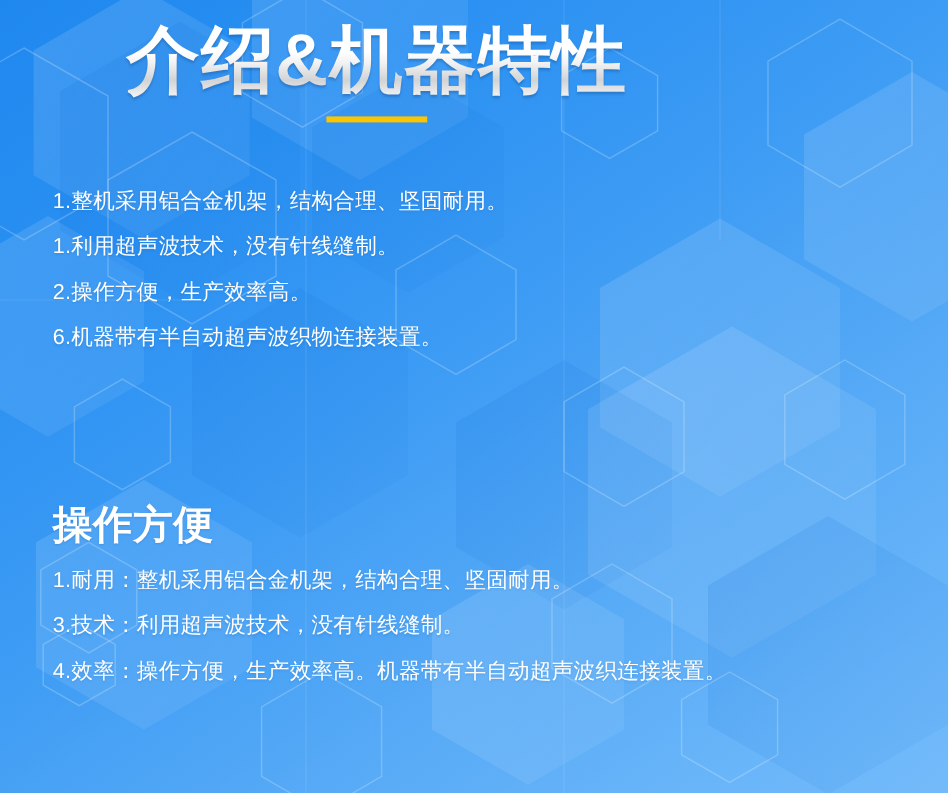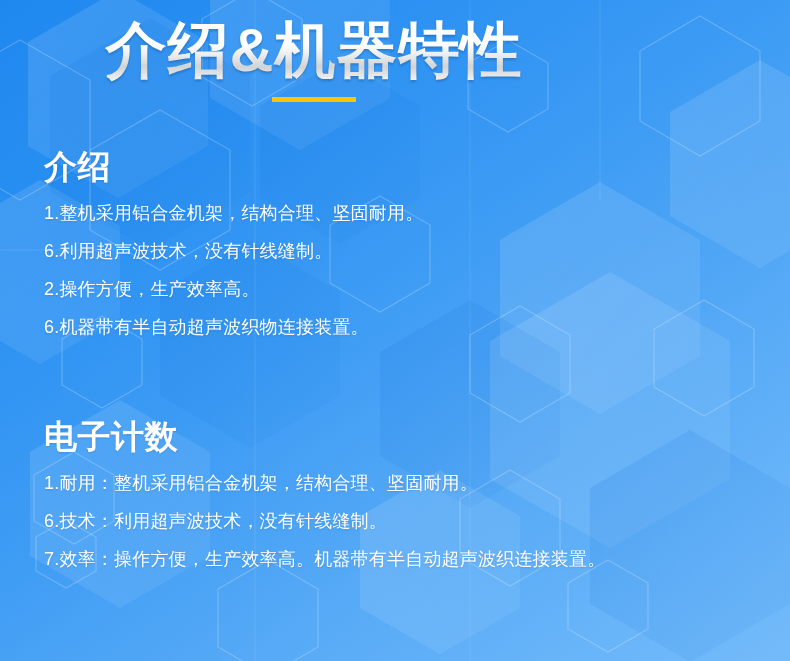--- a/index.html
+++ b/index.html
@@ -167,31 +167,30 @@
       <path d="M 0 250 L 170 250"></path>
     </g>
   </svg>
 
   <div class="title-block">
     <div class="page-title">介绍&amp;机器特性</div>
     <div class="title-underline"></div>
   </div>
 
   <div class="section section-intro">
-    <h2 class="section-heading">介绍</h2>
     <ul class="item-list">
       <li class="item">1.整机采用铝合金机架，结构合理、坚固耐用。</li>
-      <li class="item">6.利用超声波技术，没有针线缝制。</li>
+      <li class="item">1.利用超声波技术，没有针线缝制。</li>
       <li class="item">2.操作方便，生产效率高。</li>
       <li class="item">6.机器带有半自动超声波织物连接装置。</li>
     </ul>
   </div>
 
   <div class="section section-features">
-    <h2 class="section-heading">电子计数</h2>
+    <h2 class="section-heading">操作方便</h2>
     <ul class="item-list">
       <li class="item">1.耐用：整机采用铝合金机架，结构合理、坚固耐用。</li>
-      <li class="item">6.技术：利用超声波技术，没有针线缝制。</li>
-      <li class="item">7.效率：操作方便，生产效率高。机器带有半自动超声波织连接装置。</li>
+      <li class="item">3.技术：利用超声波技术，没有针线缝制。</li>
+      <li class="item">4.效率：操作方便，生产效率高。机器带有半自动超声波织连接装置。</li>
     </ul>
   </div>
 
 </div>
 
 </body></html>

